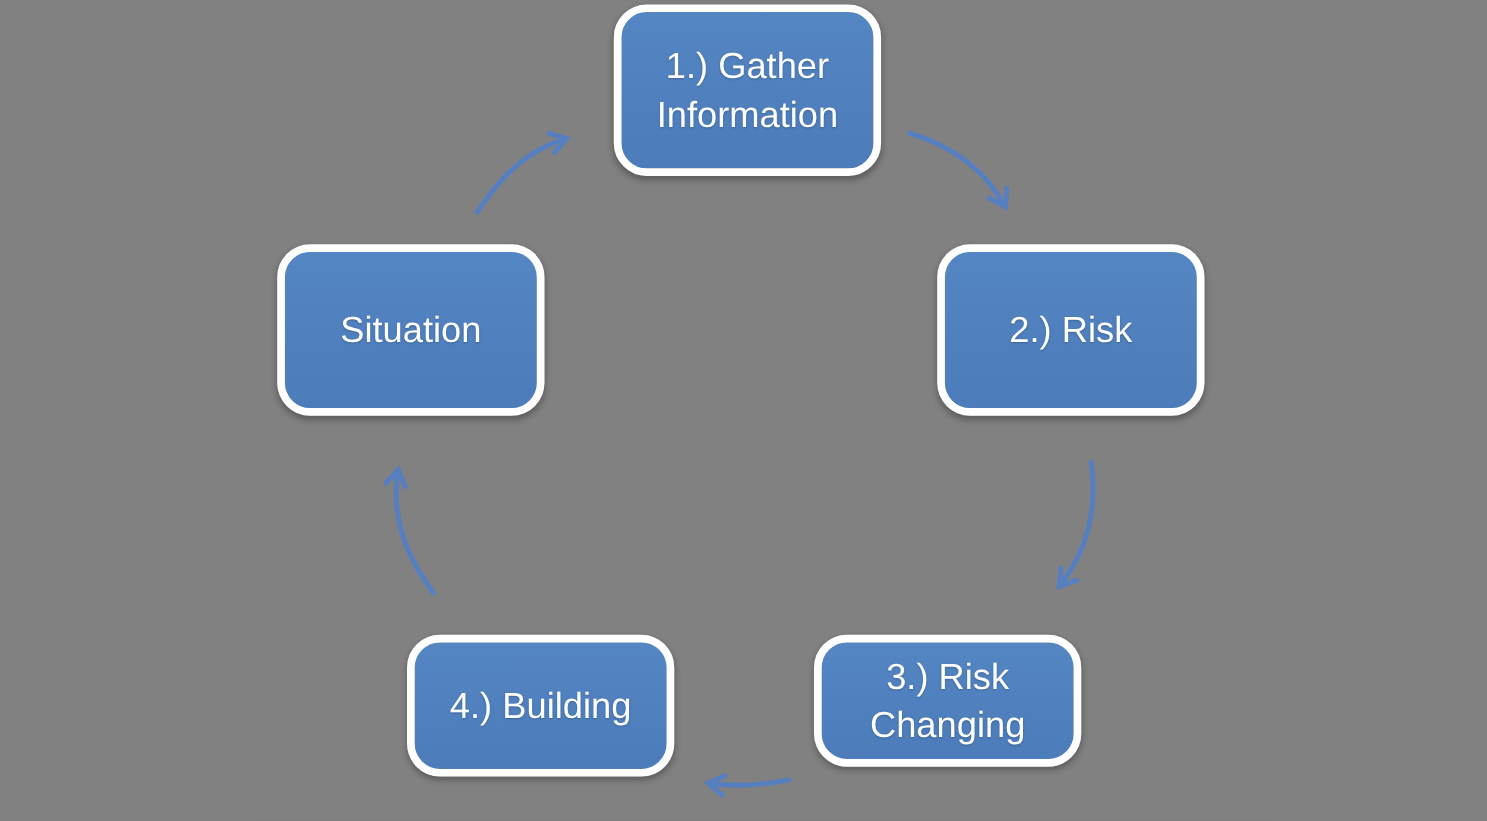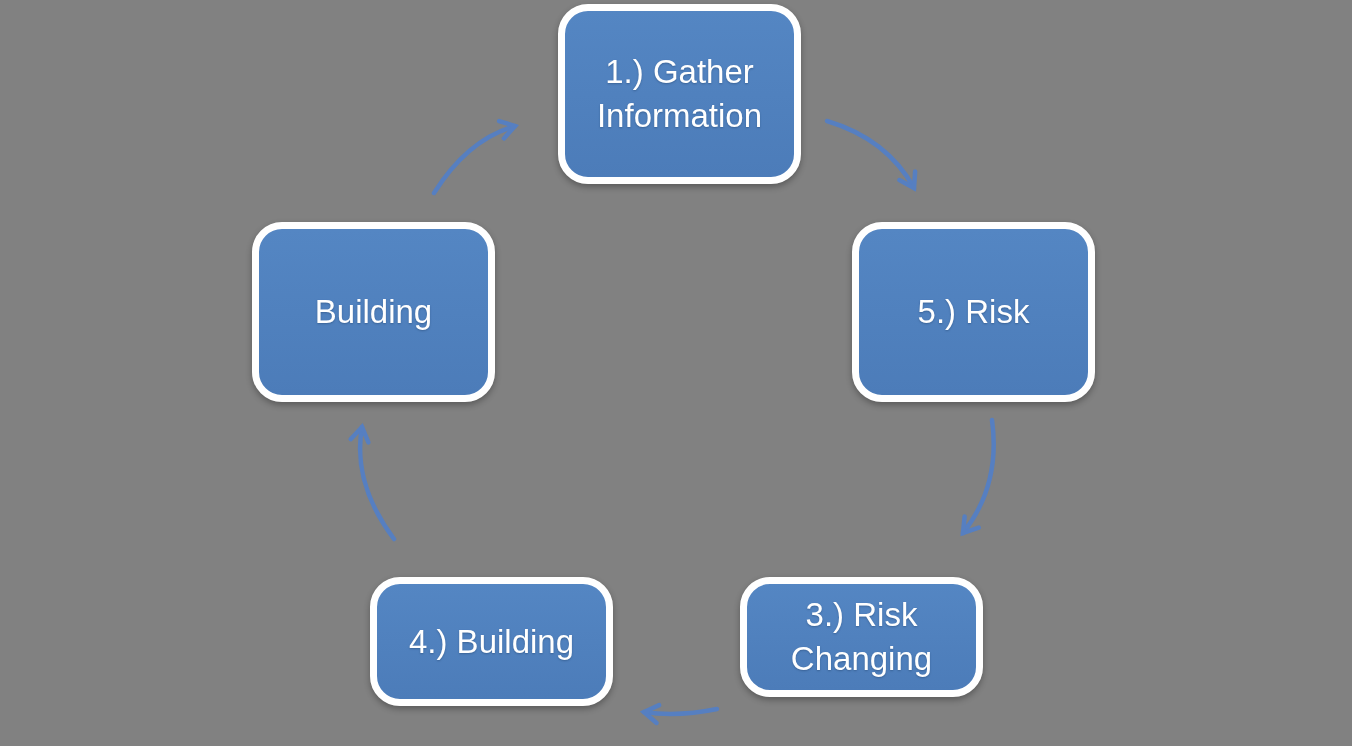--- a/index.html
+++ b/index.html
@@ -20,21 +20,21 @@
     left: 0;
     top: 0;
     width: 1352px;
     height: 746px;
     pointer-events: none;
   }
   .node {
     position: absolute;
     box-sizing: border-box;
     width: 243px;
-    height: 180px;
+    height: 156px;
     background: linear-gradient(180deg, #5486c3 0%, #4c7cb9 100%);
     border: 7px solid #ffffff;
     border-radius: 30px;
     box-shadow: 0 3px 6px rgba(0,0,0,0.30);
     display: flex;
     align-items: center;
     justify-content: center;
     text-align: center;
     color: #ffffff;
     font-size: 33px;
@@ -74,36 +74,36 @@
 
   <div class="node node-1">
     <div class="label">
       <span>1.) Gather</span>
       <span>Information</span>
     </div>
   </div>
 
   <div class="node node-2">
     <div class="label">
-      <span>5.) Risk</span>
+      <span>2.) Risk</span>
     </div>
   </div>
 
   <div class="node node-3">
     <div class="label">
       <span>3.) Risk</span>
       <span>Changing</span>
     </div>
   </div>
 
   <div class="node node-4">
     <div class="label">
       <span>4.) Building</span>
     </div>
   </div>
 
   <div class="node node-5">
     <div class="label">
-      <span>Building</span>
+      <span>Situation</span>
     </div>
   </div>
 
 </div>
 
 </body></html>

